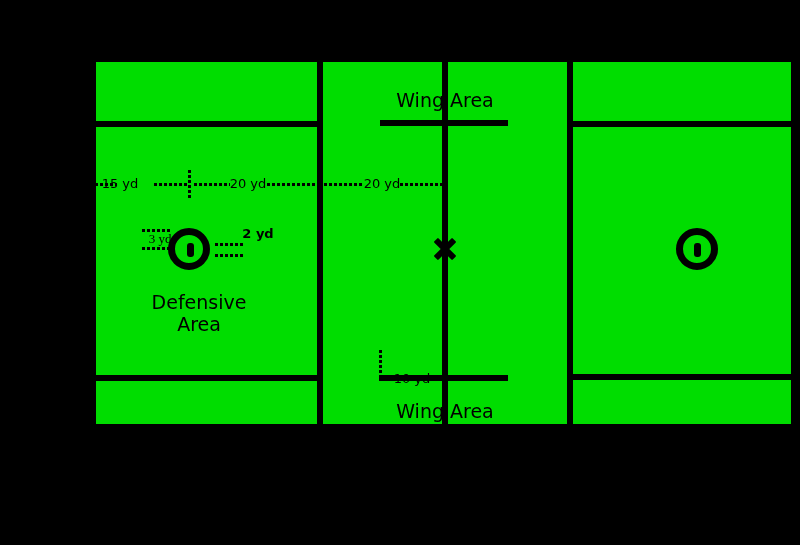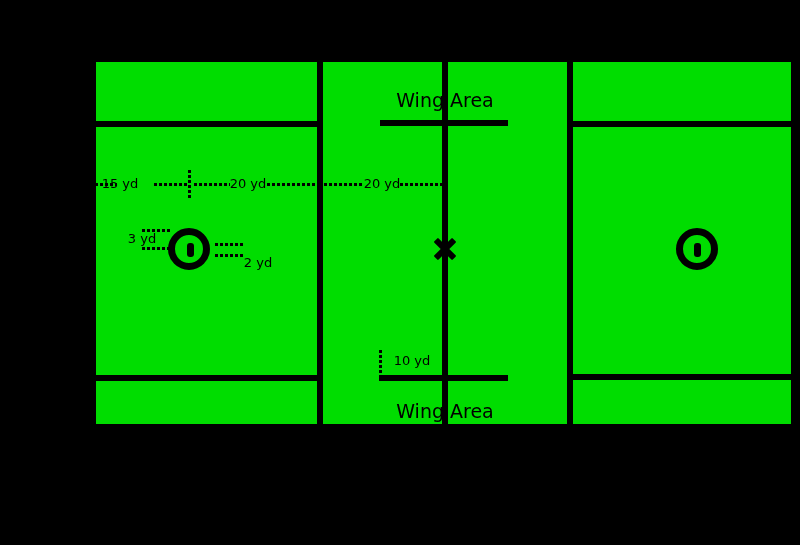--- a/index.html
+++ b/index.html
@@ -64,22 +64,24 @@
   <div class="abs dots-h" style="left:114px;top:229px;width:29px;"></div>
   <div class="abs dots-h" style="left:114px;top:247px;width:29px;"></div>
   <div class="abs dots-h" style="left:187px;top:243px;width:28px;"></div>
   <div class="abs dots-h" style="left:187px;top:254px;width:28px;"></div>
 
   <div class="abs dots-v" style="left:351px;top:350px;height:23px;"></div>
 
   <div class="abs lbl lbl-big" style="left:417px;top:101px;">Wing Area</div>
   <div class="abs lbl lbl-big" style="left:417px;top:412px;">Wing Area</div>
   <div class="abs lbl lbl-big two-line" style="left:171px;top:314px;">
+    <div>Defensive</div>
+    <div>Area</div>
   </div>
 
   <div class="abs lbl lbl-small" style="left:92px;top:184px;">15 yd</div>
   <div class="abs lbl lbl-small" style="left:220px;top:184px;">20 yd</div>
   <div class="abs lbl lbl-small" style="left:354px;top:184px;">20 yd</div>
-  <div class="abs lbl lbl-small" style="left:114px;top:239px;">3 yd</div>
-  <div class="abs lbl lbl-small" style="left:230px;top:263px;">2 yd</div>
-  <div class="abs lbl lbl-small" style="left:384px;top:361px;text-align:right;">10 yd</div>
+  <div class="abs lbl lbl-small" style="left:132px;top:239px;font-family:Liberation Serif, serif;">3 yd</div>
+  <div class="abs lbl lbl-small" style="left:230px;top:234px;font-weight:bold;">2 yd</div>
+  <div class="abs lbl lbl-small" style="left:384px;top:379px;text-align:right;">10 yd</div>
 
 </div>
 
 </body></html>

